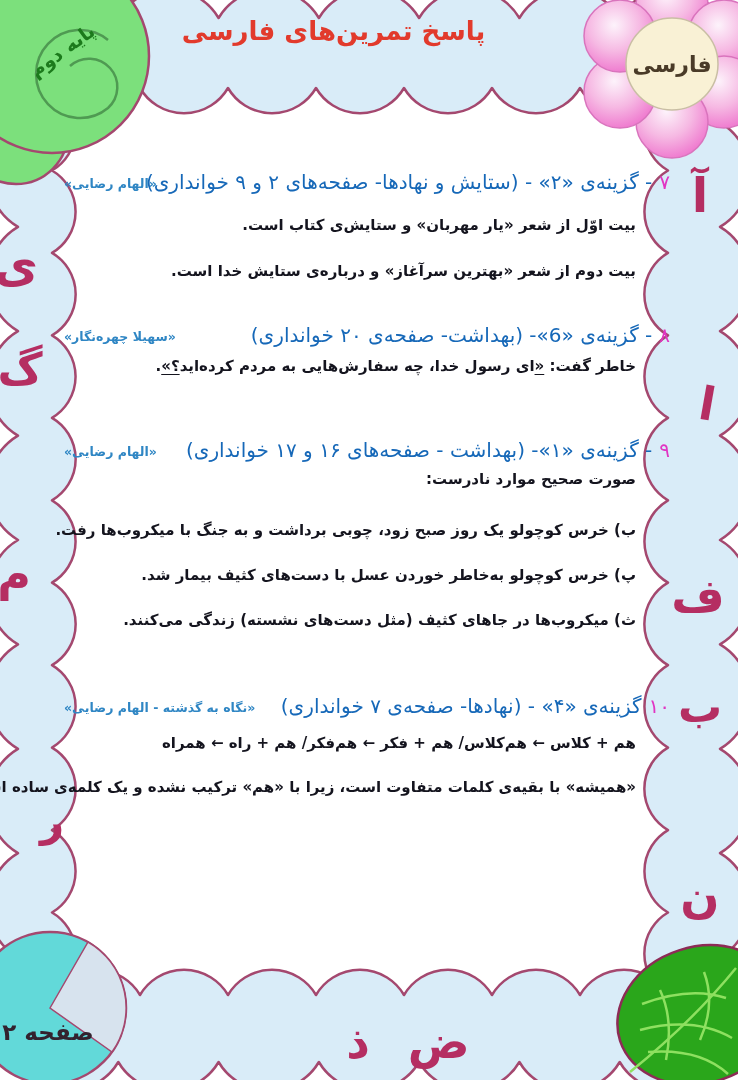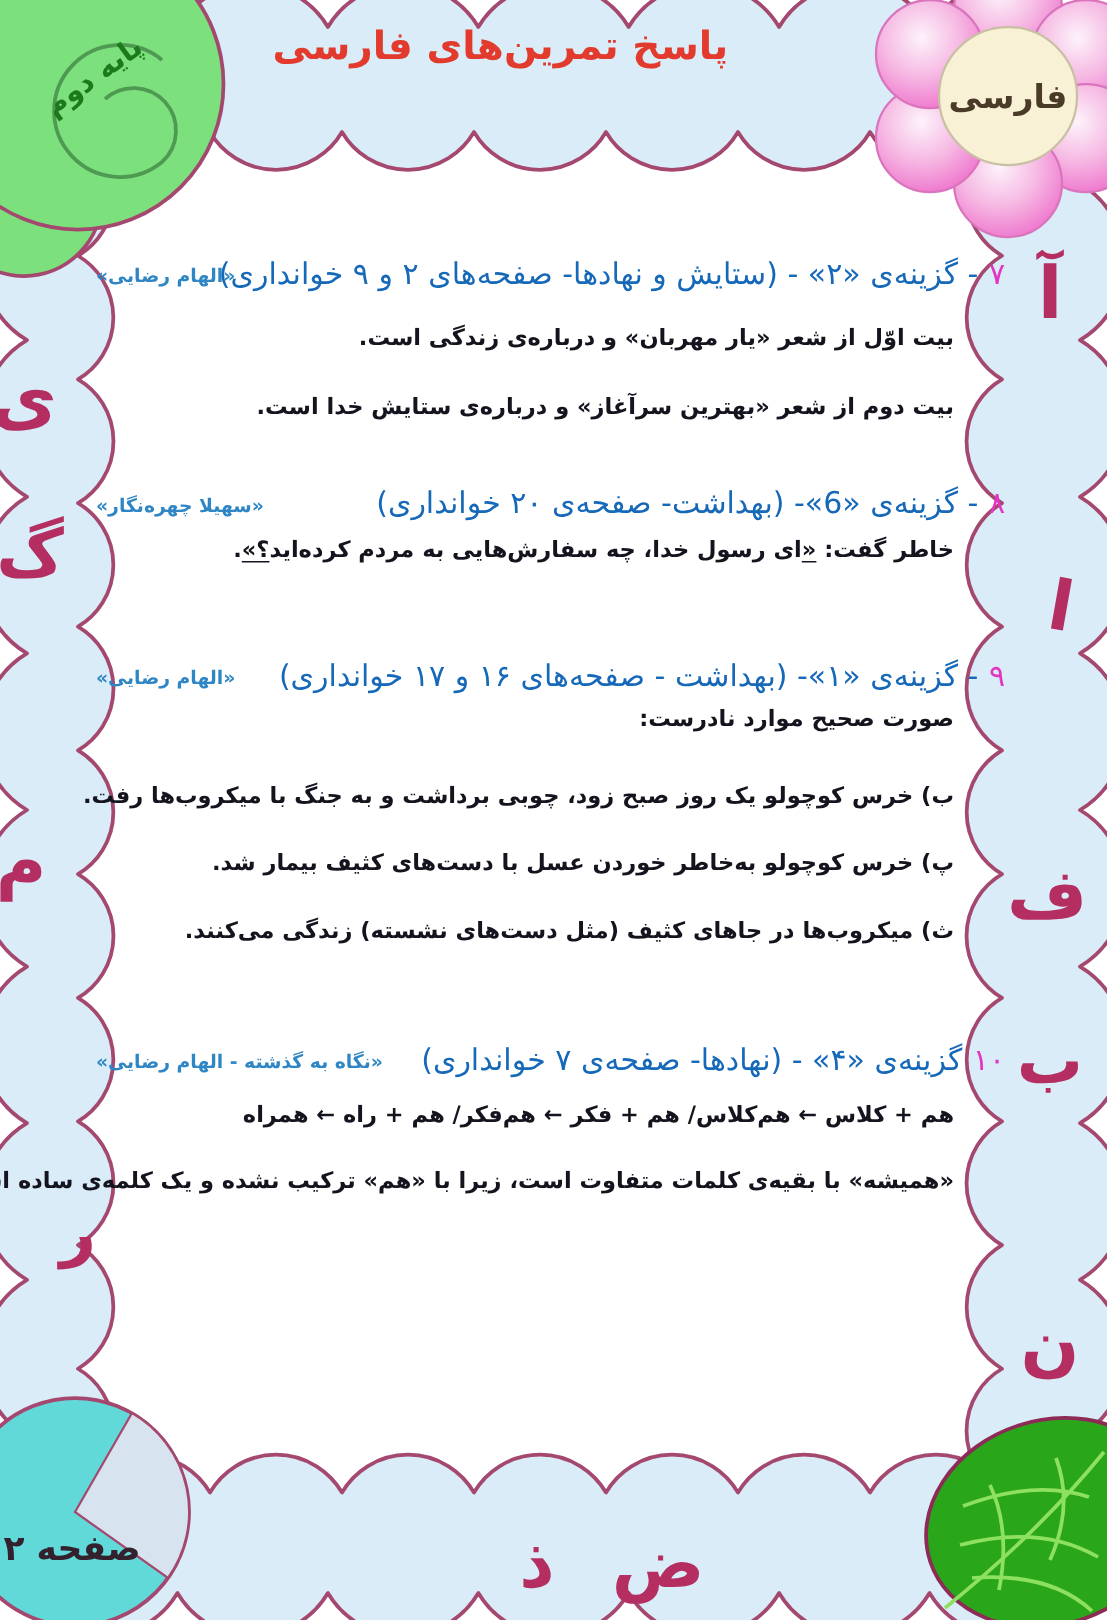--- a/index.html
+++ b/index.html
@@ -87,21 +87,21 @@
       <text class="blet" x="408" y="1058" text-anchor="middle" font-size="46" style="word-spacing:22px;">ض ذ</text>
     </g>
   </svg>
 
   <div class="title">پاسخ تمرین‌های فارسی</div>
 
   <div class="hrow" style="top:170px;">
     <span class="num">۷</span><span>- گزینه‌ی «۲» - (ستایش و نهادها- صفحه‌های ۲ و ۹ خوانداری)</span>
   </div>
   <div class="attr" style="top:176px;">«الهام رضایی»</div>
-  <div class="brow" style="top:216px;">بیت اوّل از شعر «یار مهربان» و درباره‌ی زندگی است.</div>
+  <div class="brow" style="top:216px;">بیت اوّل از شعر «یار مهربان» و ستایش‌ی کتاب است.</div>
   <div class="brow" style="top:262px;">بیت دوم از شعر «بهترین سرآغاز» و درباره‌ی ستایش خدا است.</div>
 
   <div class="hrow" style="top:323px;">
     <span class="num">۸</span><span>- گزینه‌ی «6»- (بهداشت- صفحه‌ی ۲۰ خوانداری)</span>
   </div>
   <div class="attr" style="top:329px;">«سهیلا چهره‌نگار»</div>
   <div class="brow" style="top:357px;">
     <span>خاطر گفت: </span><span class="u">«</span><span>ای رسول خدا، چه سفارش‌هایی به مردم کرده‌اید</span><span class="u">؟»</span><span>.</span>
   </div>
 

